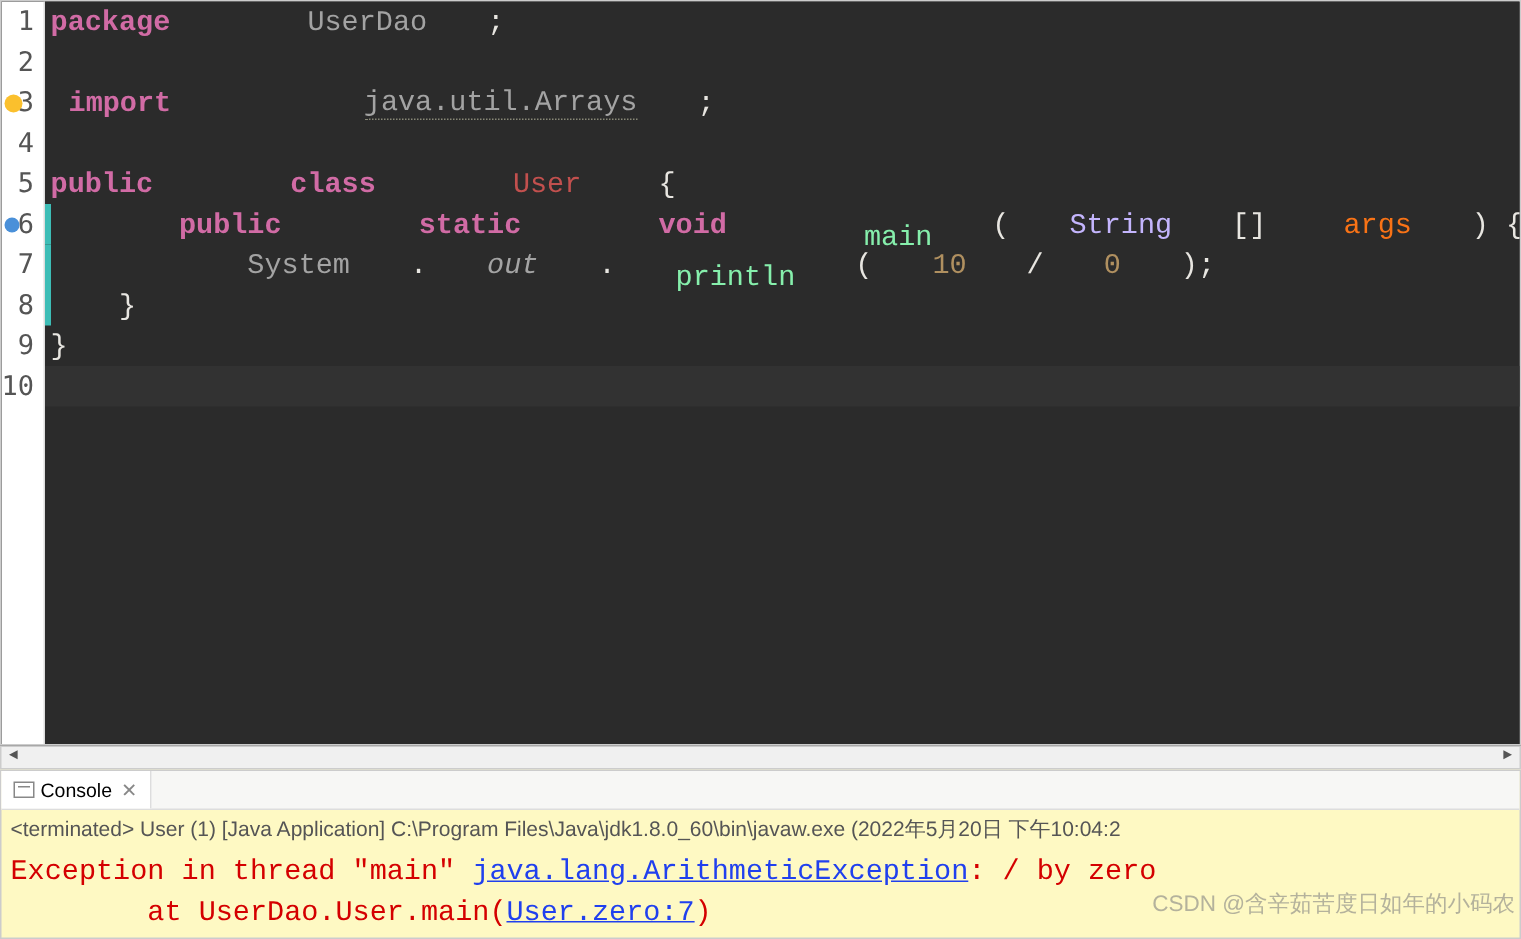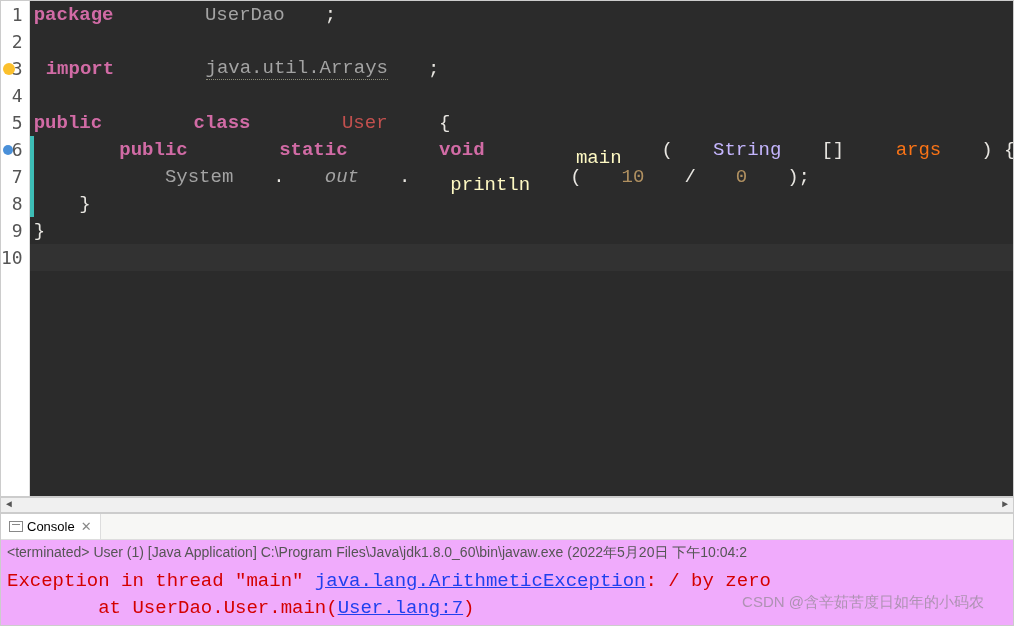--- a/index.html
+++ b/index.html
@@ -71,46 +71,46 @@
       position: relative;
       gap: 40px;
     }
     .code-line.highlight {
       background: #323232;
     }
     .kw { color: #d16ba5; font-weight: bold; }
     .cls { color: #c2504e; }
     .type { color: #c4b5fd; }
     .id { color: #a3a3a3; }
-    .method { color: #fef9c3; margin-top: 16px; }
+    .method { color: #86efac; margin-top: 16px; }
     .num { color: #b09060; }
     .italic { font-style: italic; }
     .punct { color: #e8e6e1; }
     .param { color: #f97316; }
-    .underline { border-bottom: 1px dotted #887; }
+    .underline { border-bottom: 1px dotted #887; margin-left: 37px; }
     .scroll-h {
       height: 16px;
       background: #f0f0f0;
       border: 1px solid #ccc;
       display: flex;
       align-items: center;
     }
     .scroll-arrow {
       width: 16px;
       height: 14px;
       display: flex;
       align-items: center;
       justify-content: center;
       color: #555;
       font-size: 10px;
     }
     .scroll-track { flex: 1; }
     .console-panel {
       border: 1px solid #ccc;
-      background: #f0abfc;
+      background: #fef9c3;
       display: flex;
       flex-direction: column;
     }
     .console-tabs {
       display: flex;
       align-items: center;
       background: #f7f7f5;
       height: 26px;
       border-bottom: 1px solid #ddd;
     }
@@ -157,21 +157,21 @@
       line-height: 1.45;
     }
     .console-line {
       white-space: pre;
     }
     .err { color: #d40000; }
     .link { color: #2040ee; text-decoration: underline; }
     .watermark {
       position: absolute;
       bottom: 14px;
-      right: 30px;
+      right: 4px;
       color: rgba(130,130,130,0.6);
       font-family: Arial, sans-serif;
       font-size: 15px;
       pointer-events: none;
     }
   </style>
 </head>
 <body>
 
 <div class="editor-pane">
@@ -233,17 +233,17 @@
   <div class="console-tabs">
     <div class="console-tab">
       <span class="console-icon"></span>
       <span>Console</span>
       <span class="close-x">✕</span>
     </div>
   </div>
   <div class="console-status">&lt;terminated&gt; User (1) [Java Application] C:\Program Files\Java\jdk1.8.0_60\bin\javaw.exe (2022年5月20日 下午10:04:2</div>
   <div class="console-output">
     <div class="console-line"><span class="err">Exception in thread "main" </span><span class="err link">java.lang.ArithmeticException</span><span class="err">: / by zero</span></div>
-    <div class="console-line"><span class="err">        at UserDao.User.main(</span><span class="link">User.lang:7</span><span class="err">)</span></div>
+    <div class="console-line"><span class="err">        at UserDao.User.main(</span><span class="link">User.zero:7</span><span class="err">)</span></div>
   </div>
 </div>
 
 <div class="watermark">CSDN @含辛茹苦度日如年的小码农</div>
 
 </body></html>

